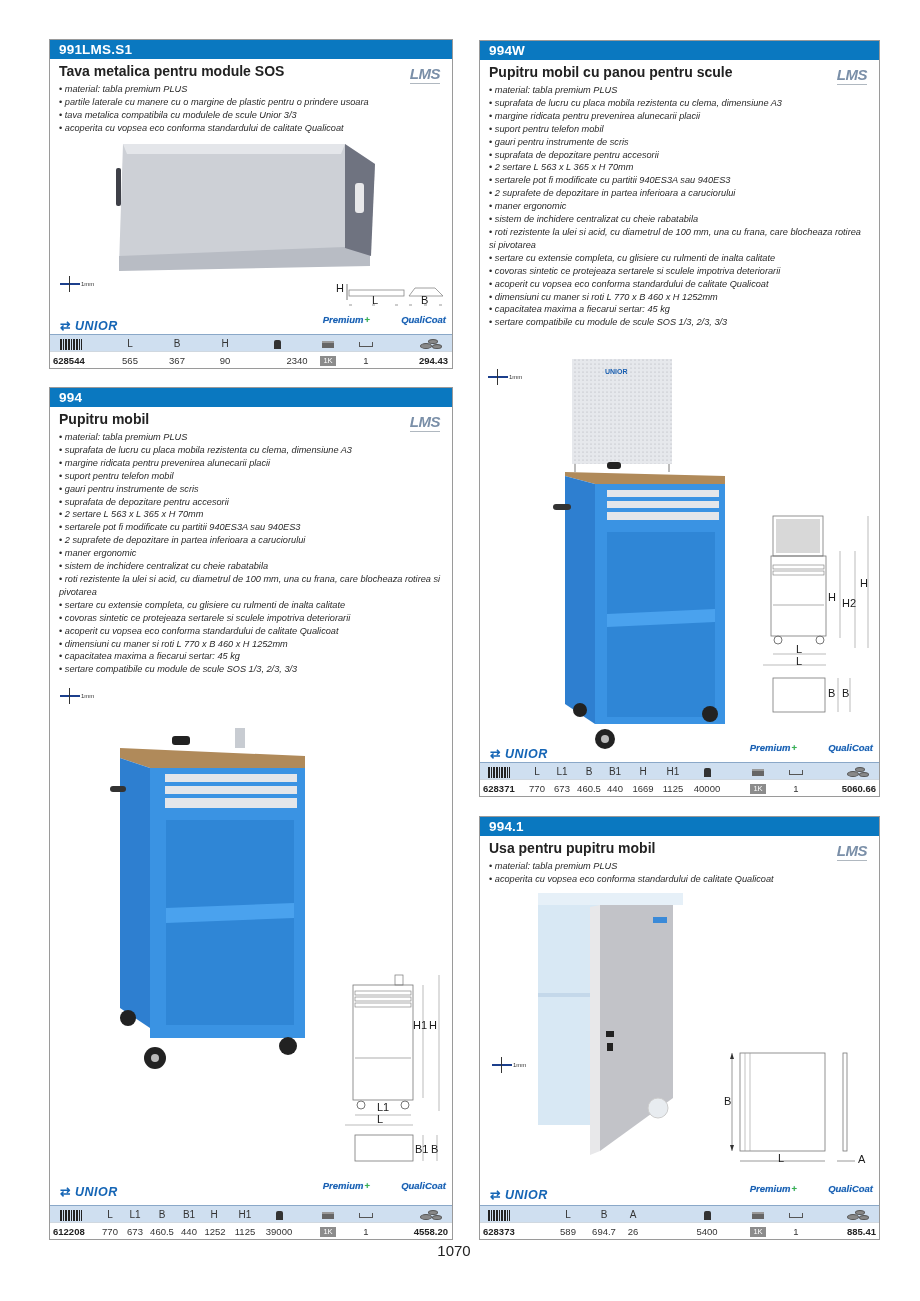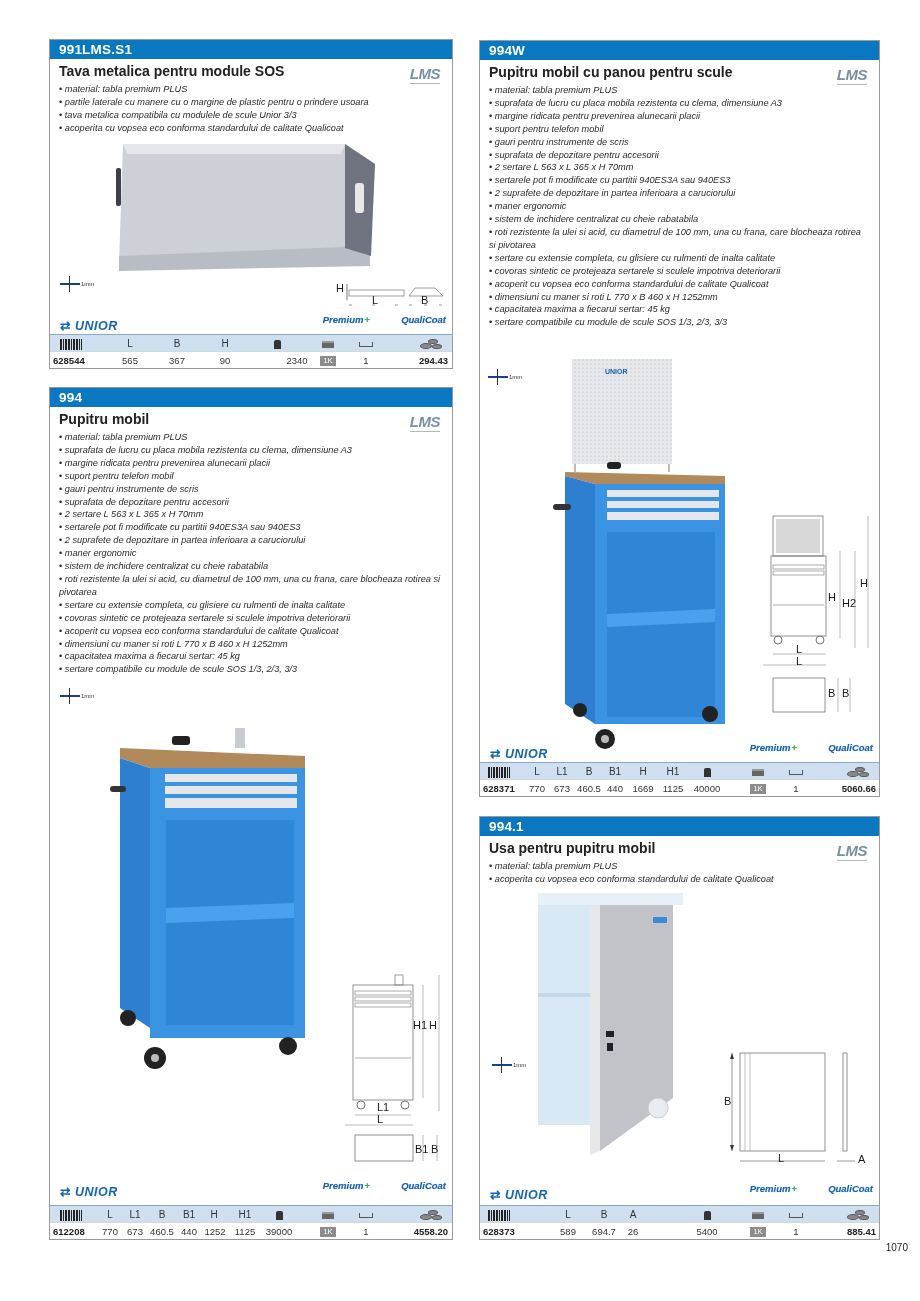--- a/index.html
+++ b/index.html
@@ -42,21 +42,21 @@
   .barcode-icon { display: inline-block; height: 11px; width: 22px; vertical-align: middle;
     background: repeating-linear-gradient(90deg, #222 0 2px, transparent 2px 3px, #222 3px 4px, transparent 4px 5px, #222 5px 7px, transparent 7px 8px); }
   .weight-icon { display: inline-block; width: 7px; height: 9px; background: #333; border-radius: 2px 2px 0 0; vertical-align: middle; }
   .box-icon { display: inline-block; width: 12px; height: 7px; background: #666; vertical-align: middle; border-top: 2px solid #999; }
   .pack-icon { display: inline-block; width: 14px; height: 5px; border: 1px solid #555; border-top: none; vertical-align: middle; }
   .coins-icon { display: inline-block; position: relative; width: 22px; height: 11px; vertical-align: middle; }
   .coins-icon span { position: absolute; border-radius: 50%; background: #888; border: 1px solid #555; }
 
   .prod-img { position: absolute; }
   .diagram { position: absolute; }
-  .page-number { position: absolute; left: 0; right: 12px; top: 1242px; text-align: right; font-size: 10px; color: #222; }
+  .page-number { position: absolute; left: 0; right: 12px; top: 1242px; text-align: center; font-size: 15px; color: #222; }
 </style>
 </head>
 <body>
 
 <div class="card" style="left:49px; top:39px; width:404px; height:330px;">
   <div class="card-head">991LMS.S1</div>
   <div class="title-row">
     <div class="card-title">Tava metalica pentru module SOS</div>
     <div class="lms">LMS</div>
   </div>

